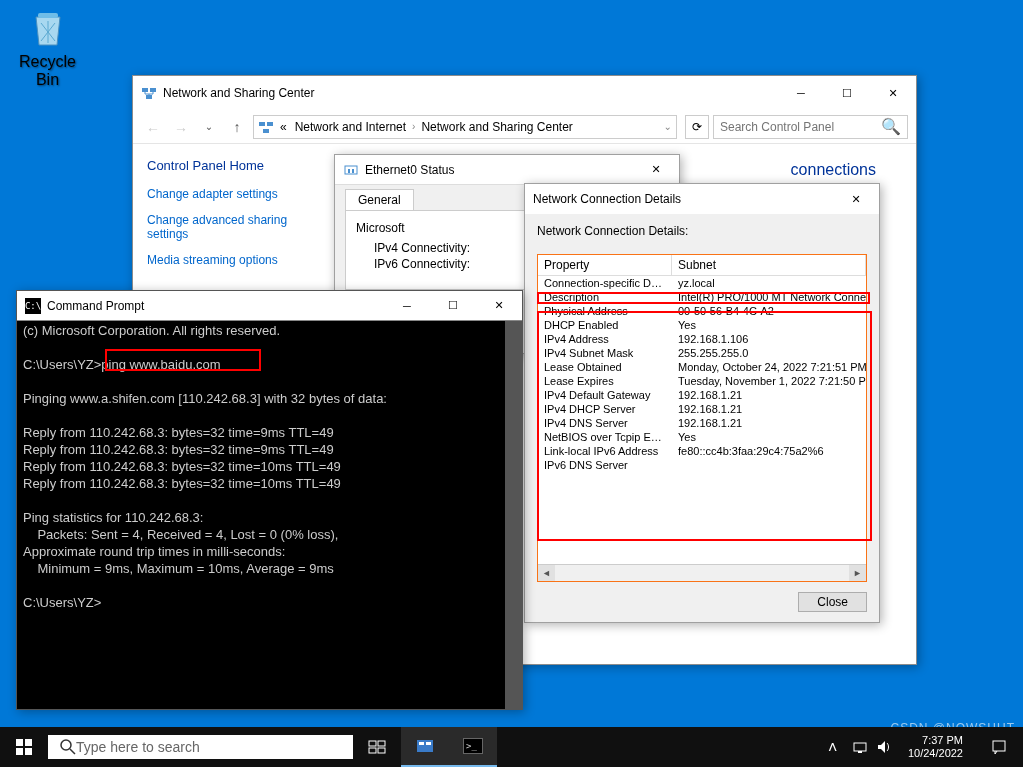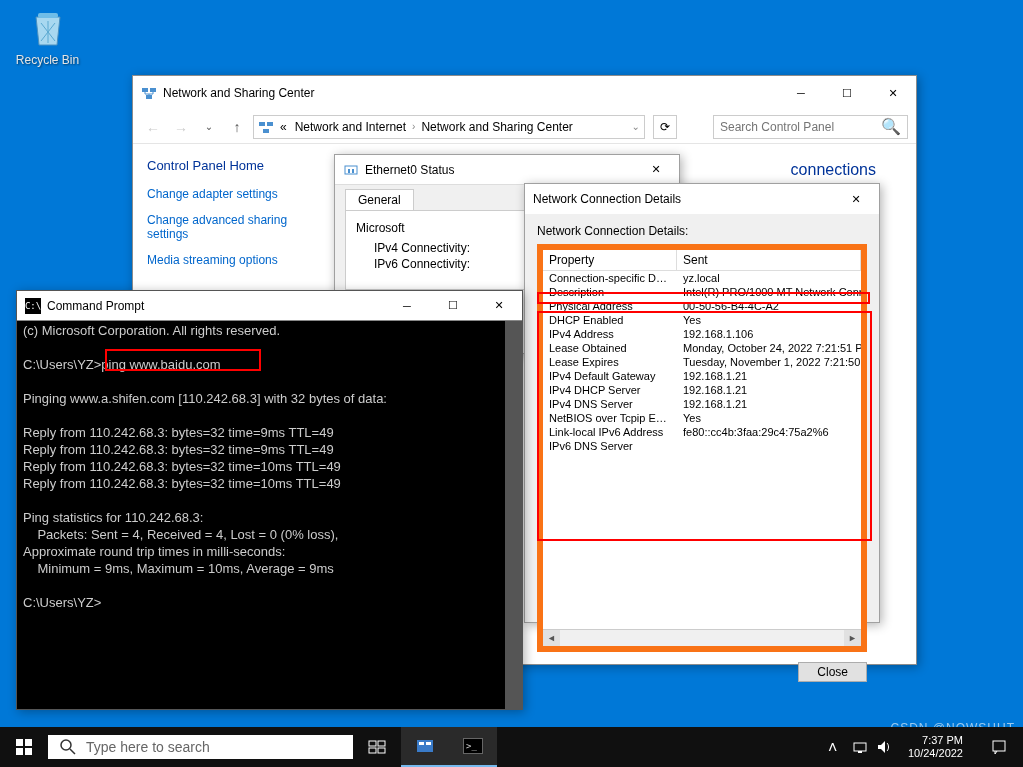--- a/index.html
+++ b/index.html
@@ -1,40 +1,40 @@
 <!DOCTYPE html>
 <html><head>
 <meta charset="utf-8">
 <style>
 * { margin:0; padding:0; box-sizing:border-box; font-family:"Segoe UI",Tahoma,sans-serif; }
 body { width:1023px; height:767px; background:#0078d7; position:relative; overflow:hidden; }
 
 
-.desktop-icon { position:absolute; top:5px; left:10px; width:75px; text-align:center; color:#e5e5e5; font-size:12px; }
+.desktop-icon { position:absolute; top:5px; left:10px; width:75px; text-align:center; color:#000000; font-size:16px; }
 .desktop-icon svg { width:48px; height:48px; margin:0 auto; display:block; }
 .desktop-icon span { text-shadow:1px 1px 2px rgba(0,0,0,.5); }
 
 
 .win { position:absolute; background:#fff; border:1px solid #8c8c8c; box-shadow:2px 2px 10px rgba(0,0,0,.3); }
 .titlebar { height:30px; display:flex; align-items:center; padding:0 0 0 8px; font-size:12px; color:#000; }
 .titlebar .spacer { flex:1; }
 .winbtn { width:46px; height:30px; display:flex; align-items:center; justify-content:center; font-size:11px; color:#000; }
 
 
 .cp { left:132px; top:75px; width:785px; height:590px; }
 .cp .titlebar { height:34px; }
 .cp .title-icon { width:16px; height:16px; margin-right:6px; }
 .cp .addrbar { height:34px; border-bottom:1px solid #e5e5e5; display:flex; align-items:center; padding:0 8px; gap:4px; }
 .cp .navbtn { width:24px; height:24px; display:flex; align-items:center; justify-content:center; color:#555; font-size:14px; }
 .cp .navbtn.disabled { color:#ccc; }
 .cp .breadcrumb { flex:1; display:flex; align-items:center; gap:4px; font-size:12px; background:#fff; border:1px solid #ccc; height:24px; padding:0 4px; }
 .cp .breadcrumb .crumb { padding:0 2px; }
 .cp .breadcrumb .sep { color:#888; font-size:10px; }
 .cp .refreshbtn { width:24px; height:24px; border:1px solid #ccc; display:flex; align-items:center; justify-content:center; font-size:12px; margin-left:4px; }
-.cp .searchbox { width:195px; height:24px; border:1px solid #ccc; display:flex; align-items:center; padding:0 6px; position:relative;margin-left:32px; }
+.cp .searchbox { width:195px; height:24px; border:1px solid #ccc; display:flex; align-items:center; padding:0 6px; position:relative; }
 .cp .searchbox input { border:none; flex:1; font-size:12px; color:#888; outline:none; }
 .cp .searchbox .mag { color:#888; }
 .cp-body { display:flex; height:calc(100% - 68px); }
 .cp-side { width:200px; padding:14px; font-size:12px; }
 .cp-side .cphome { color:#003399; font-weight:400; margin-bottom:14px; display:block; font-size:13px; }
 .cp-side .link { color:#0066cc; display:block; margin-bottom:12px; cursor:pointer; }
 .cp-main { flex:1; padding:14px; }
 .cp-main .partial { color:#003399; font-size:16px; position:absolute; right:40px; top:85px; }
 
 
@@ -46,22 +46,22 @@
 .ethdlg .ethbody { background:#fff; margin:0 10px; border:1px solid #ccc; padding:10px; font-size:12px; }
 .ethdlg .groupbox { margin-bottom:8px; }
 .ethdlg .groupbox .grouplabel { font-size:12px; margin-bottom:6px; }
 .ethdlg .row { display:flex; padding-left:18px; font-size:12px; margin-bottom:2px; }
 .ethdlg .row .k { width:140px; }
 
 
 .detdlg { left:524px; top:183px; width:356px; height:440px; background:#f0f0f0; border:1px solid #a0a0a0; }
 .detdlg .titlebar { background:#fff; height:30px; }
 .detdlg .detbody { padding:10px 12px; font-size:11px; }
-.detdlg .lbl { margin-bottom:6px; font-size:12px; }
-.detdlg .table { background:#fff; border:6px solid #f97316; height:408px; position:relative; overflow:hidden; }
+.detdlg .lbl { margin-bottom:16px; font-size:12px; }
+.detdlg .table { background:#fff; border:1px solid #f97316; height:328px; position:relative; overflow:hidden; }
 .detdlg .hdr { display:flex; background:#fff; border-bottom:1px solid #ddd; }
 .detdlg .hdr div { padding:3px 6px; font-size:12px; border-right:1px solid #ddd; }
 .detdlg .hdr .c1 { width:134px; }
 .detdlg .hdr .c2 { flex:1; }
 .detdlg .rows { }
 .detdlg .drow { display:flex; font-size:11px; }
 .detdlg .drow .c1 { width:134px; padding:1px 6px; white-space:nowrap; overflow:hidden; text-overflow:ellipsis; }
 .detdlg .drow .c2 { flex:1; padding:1px 6px; white-space:nowrap; overflow:hidden; }
 .detdlg .redbox1 { position:absolute; top:108px; left:12px; width:333px; height:12px; border:2px solid #f00; z-index:10; pointer-events:none; }
 .detdlg .redbox2 { position:absolute; top:127px; left:12px; width:335px; height:230px; border:2px solid #f00; z-index:10; pointer-events:none; }
@@ -77,21 +77,21 @@
 .cmd .title-icon { width:16px; height:16px; margin-right:6px; background:#000; color:#fff; font-size:9px; display:flex; align-items:center; justify-content:center; font-family:monospace; }
 .cmd .term { background:#000; color:#ccc; font-family:Consolas,"Courier New",monospace; font-size:13px; padding:2px 6px; height:calc(100% - 30px); white-space:pre; overflow:hidden; position:relative; line-height:16px; }
 .cmd .sb { position:absolute; right:0; top:30px; bottom:0; width:17px; background:#2b2b2b; }
 .cmd .sb .thumb { background:#555; height:100%; }
 .cmd .highlight { position:absolute; border:2px solid #f00; pointer-events:none; }
 
 
 .taskbar { position:absolute; bottom:0; left:0; right:0; height:40px; background:#101010; display:flex; align-items:center; color:#fff; }
 .taskbar .start { width:48px; height:40px; display:flex; align-items:center; justify-content:center; }
 .taskbar .start svg { width:16px; height:16px; }
-.taskbar .search { background:#fff; height:24px; width:305px; display:flex; align-items:center; padding:0 12px; gap:10px; }
+.taskbar .search { background:#fff; height:24px; width:305px; display:flex; align-items:center; padding:0 12px; }
 .taskbar .search svg { width:16px; height:16px; }
 .taskbar .search span { color:#666; font-size:14px; }
 .taskbar .taskicons { display:flex; height:40px; }
 .taskbar .tbtn { width:48px; height:40px; display:flex; align-items:center; justify-content:center; }
 .taskbar .tbtn.active { border-bottom:2px solid #76b9ed; background:#2a2a2a; }
 .taskbar .sys { margin-left:auto; display:flex; align-items:center; height:40px; padding:0 4px; gap:8px; }
 .taskbar .sys .ico { width:16px; height:16px; color:#fff; }
 .taskbar .clock { text-align:right; font-size:11px; line-height:13px; padding:0 8px; color:#fff; }
 .taskbar .notif { width:40px; height:40px; display:flex; align-items:center; justify-content:center; }
 .watermark { position:absolute; bottom:32px; right:8px; color:rgba(255,255,255,.6); font-size:12px; letter-spacing:1px; }
@@ -190,21 +190,21 @@
   <div class="titlebar">
     <span>Network Connection Details</span>
     <div class="spacer"></div>
     <div class="winbtn close">✕</div>
   </div>
   <div class="detbody">
     <div class="lbl">Network Connection Details:</div>
     <div class="table">
       <div class="hdr">
         <div class="c1">Property</div>
-        <div class="c2">Sent</div>
+        <div class="c2">Subnet</div>
       </div>
       <div class="rows" id="detrows">
           <div class="drow">
             <div class="c1">Connection-specific DN...</div>
             <div class="c2">yz.local</div>
           </div>
           <div class="drow">
             <div class="c1">Description</div>
             <div class="c2">Intel(R) PRO/1000 MT Network Connectio</div>
           </div>
@@ -212,20 +212,24 @@
             <div class="c1">Physical Address</div>
             <div class="c2">00-50-56-B4-4C-A2</div>
           </div>
           <div class="drow">
             <div class="c1">DHCP Enabled</div>
             <div class="c2">Yes</div>
           </div>
           <div class="drow">
             <div class="c1">IPv4 Address</div>
             <div class="c2">192.168.1.106</div>
+          </div>
+          <div class="drow">
+            <div class="c1">IPv4 Subnet Mask</div>
+            <div class="c2">255.255.255.0</div>
           </div>
           <div class="drow">
             <div class="c1">Lease Obtained</div>
             <div class="c2">Monday, October 24, 2022 7:21:51 PM</div>
           </div>
           <div class="drow">
             <div class="c1">Lease Expires</div>
             <div class="c2">Tuesday, November 1, 2022 7:21:50 PM</div>
           </div>
           <div class="drow">

